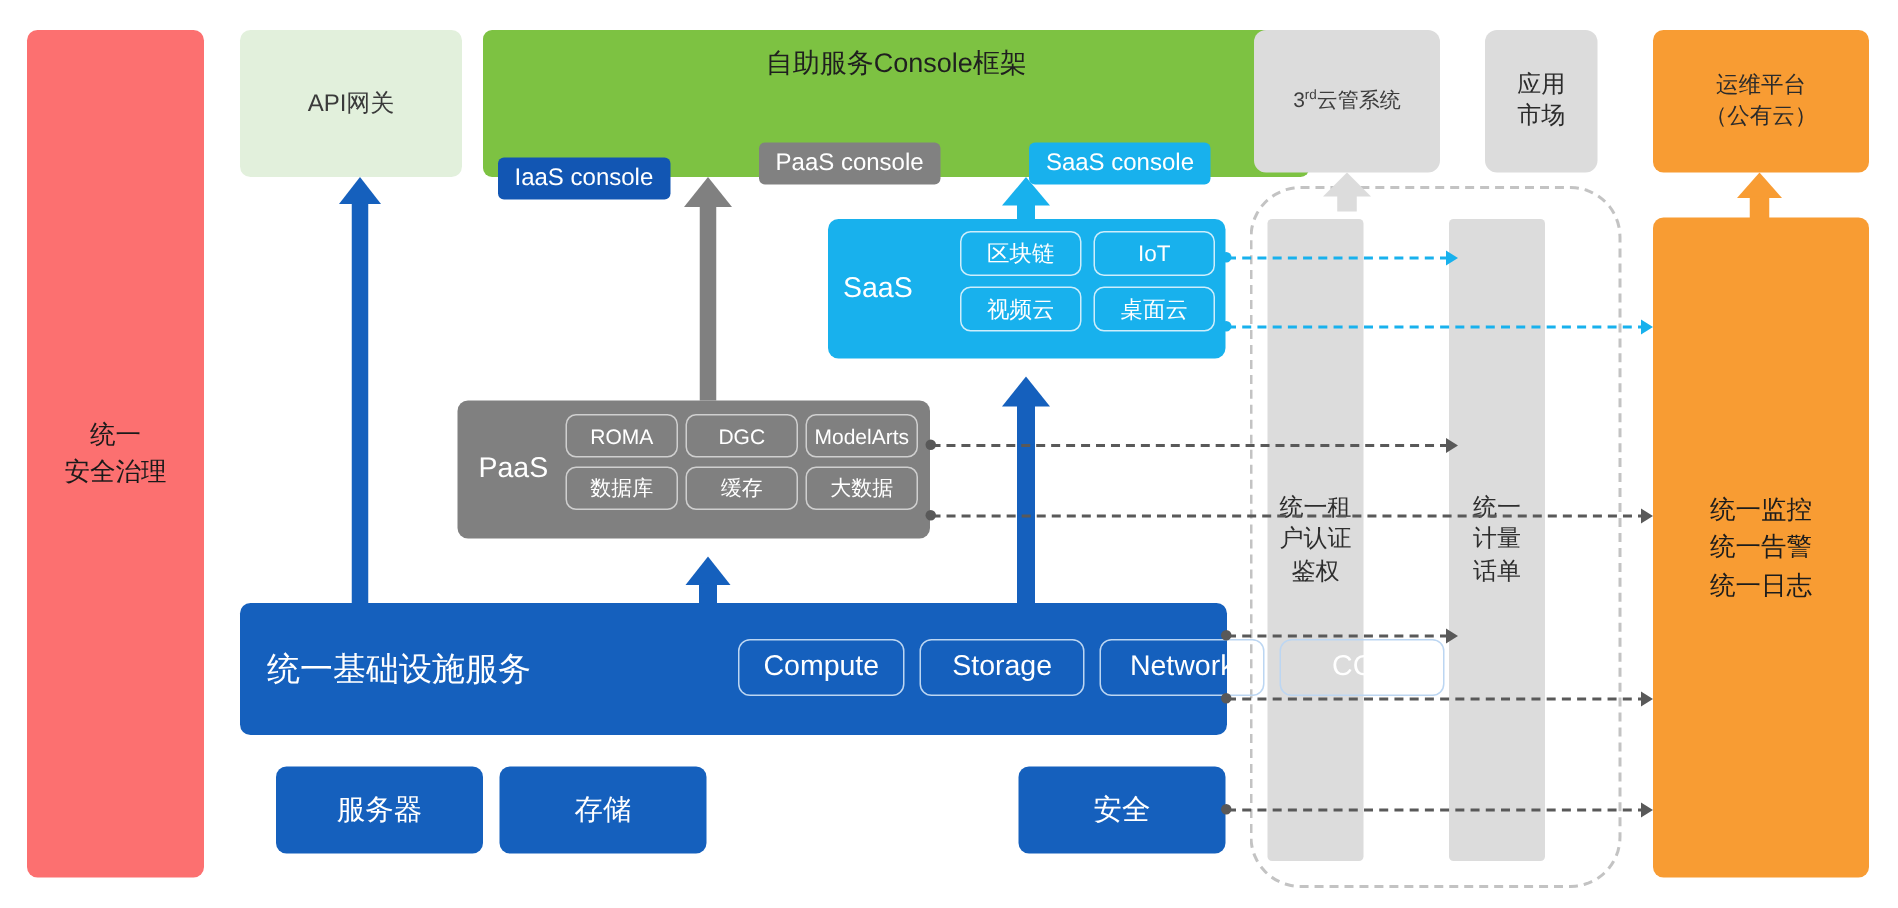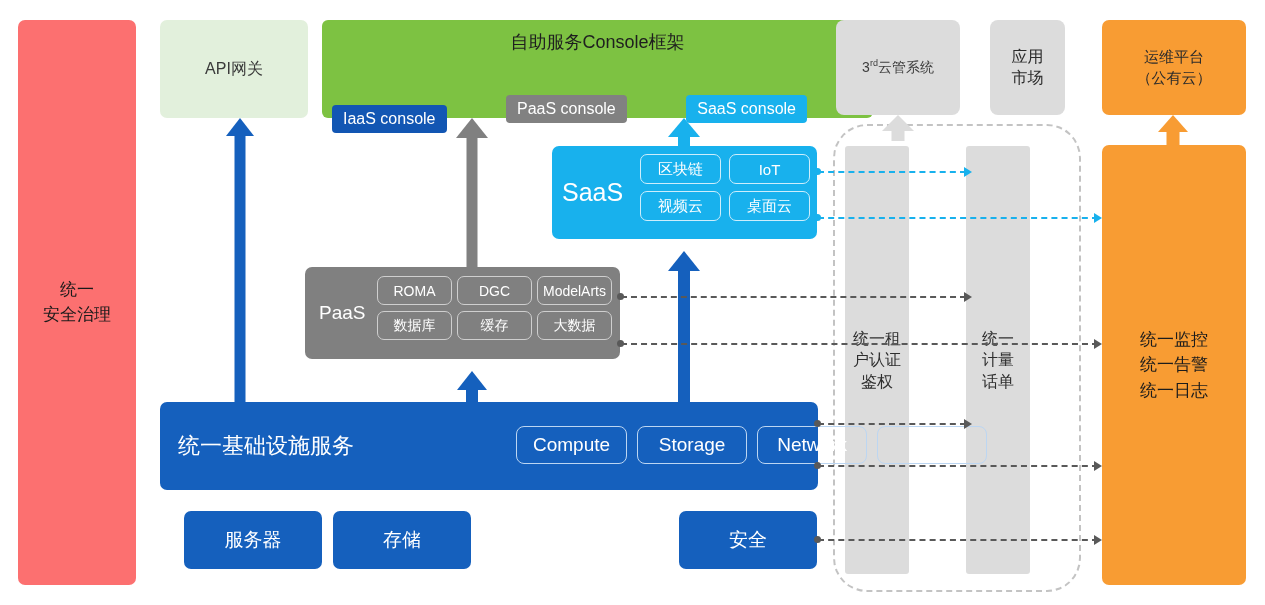--- a/index.html
+++ b/index.html
@@ -76,21 +76,21 @@
   }
 
   
   .saas-block {
     left: 552px; top: 146px; width: 265px; height: 93px;
     background: #18b1ed; border-radius: 7px; display: block;
   }
   .saas-label {
     position: absolute; left: 10px; top: 0; height: 100%;
     display: flex; align-items: center;
-    color: #ffffff; font-size: 25px;
+    color: #ffffff; font-size: 19px;
   }
   .saas-grid {
     position: absolute; left: 88px; top: 8px;
     display: grid; grid-template-columns: 81px 81px; gap: 7px 8px;
   }
   .pill {
     height: 30px; border: 1.6px solid #cdeefc; border-radius: 7px;
     display: flex; align-items: center; justify-content: center;
     color: #ffffff; font-size: 15px; white-space: nowrap;
   }
@@ -119,21 +119,21 @@
   .infra-bar {
     left: 160px; top: 402px; width: 658px; height: 88px;
     background: #1560bd; border-radius: 7px; display: block;
   }
   .infra-label {
     position: absolute; left: 18px; top: 0; height: 100%;
     display: flex; align-items: center;
     color: #ffffff; font-size: 22px; white-space: nowrap;
   }
   .infra-pills {
-    position: absolute; left: 356px; top: 24px;
+    position: absolute; left: 332px; top: 24px;
     display: flex; gap: 10px;
   }
   .pill-blue {
     height: 38px; padding: 0 16px; min-width: 110px;
     border: 1.7px solid #bcd6f2; border-radius: 8px;
     display: flex; align-items: center; justify-content: center;
     color: #ffffff; font-size: 19px; white-space: nowrap;
   }
 
   

